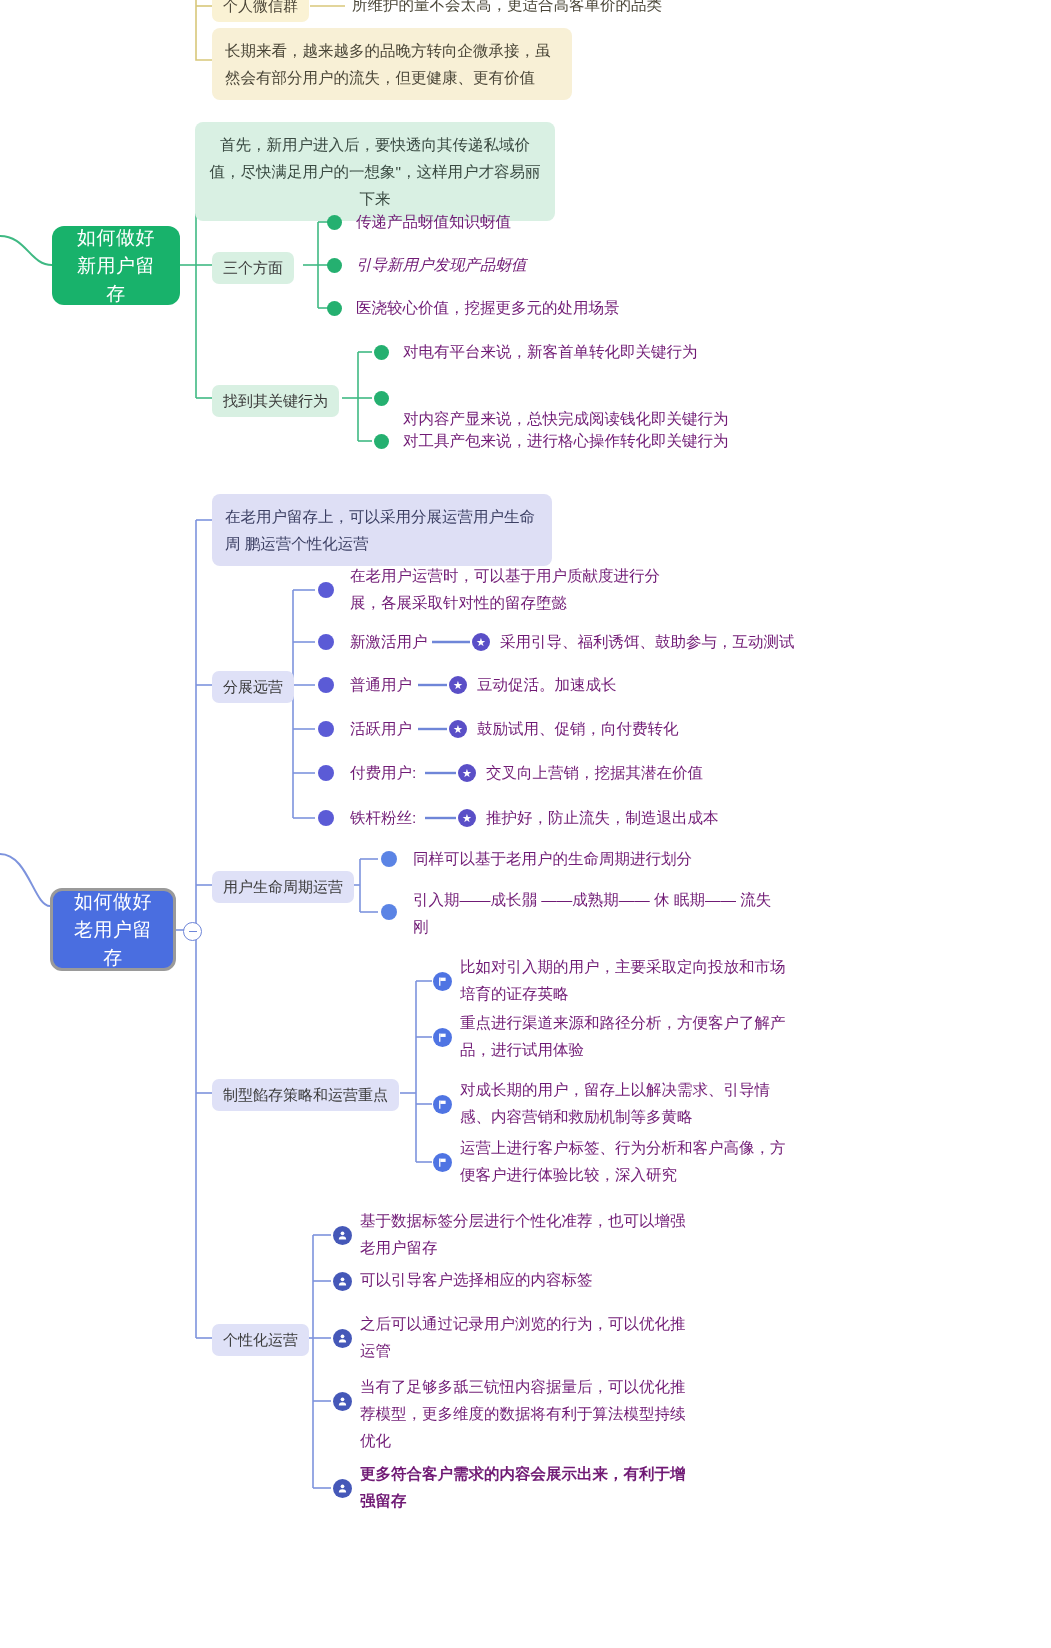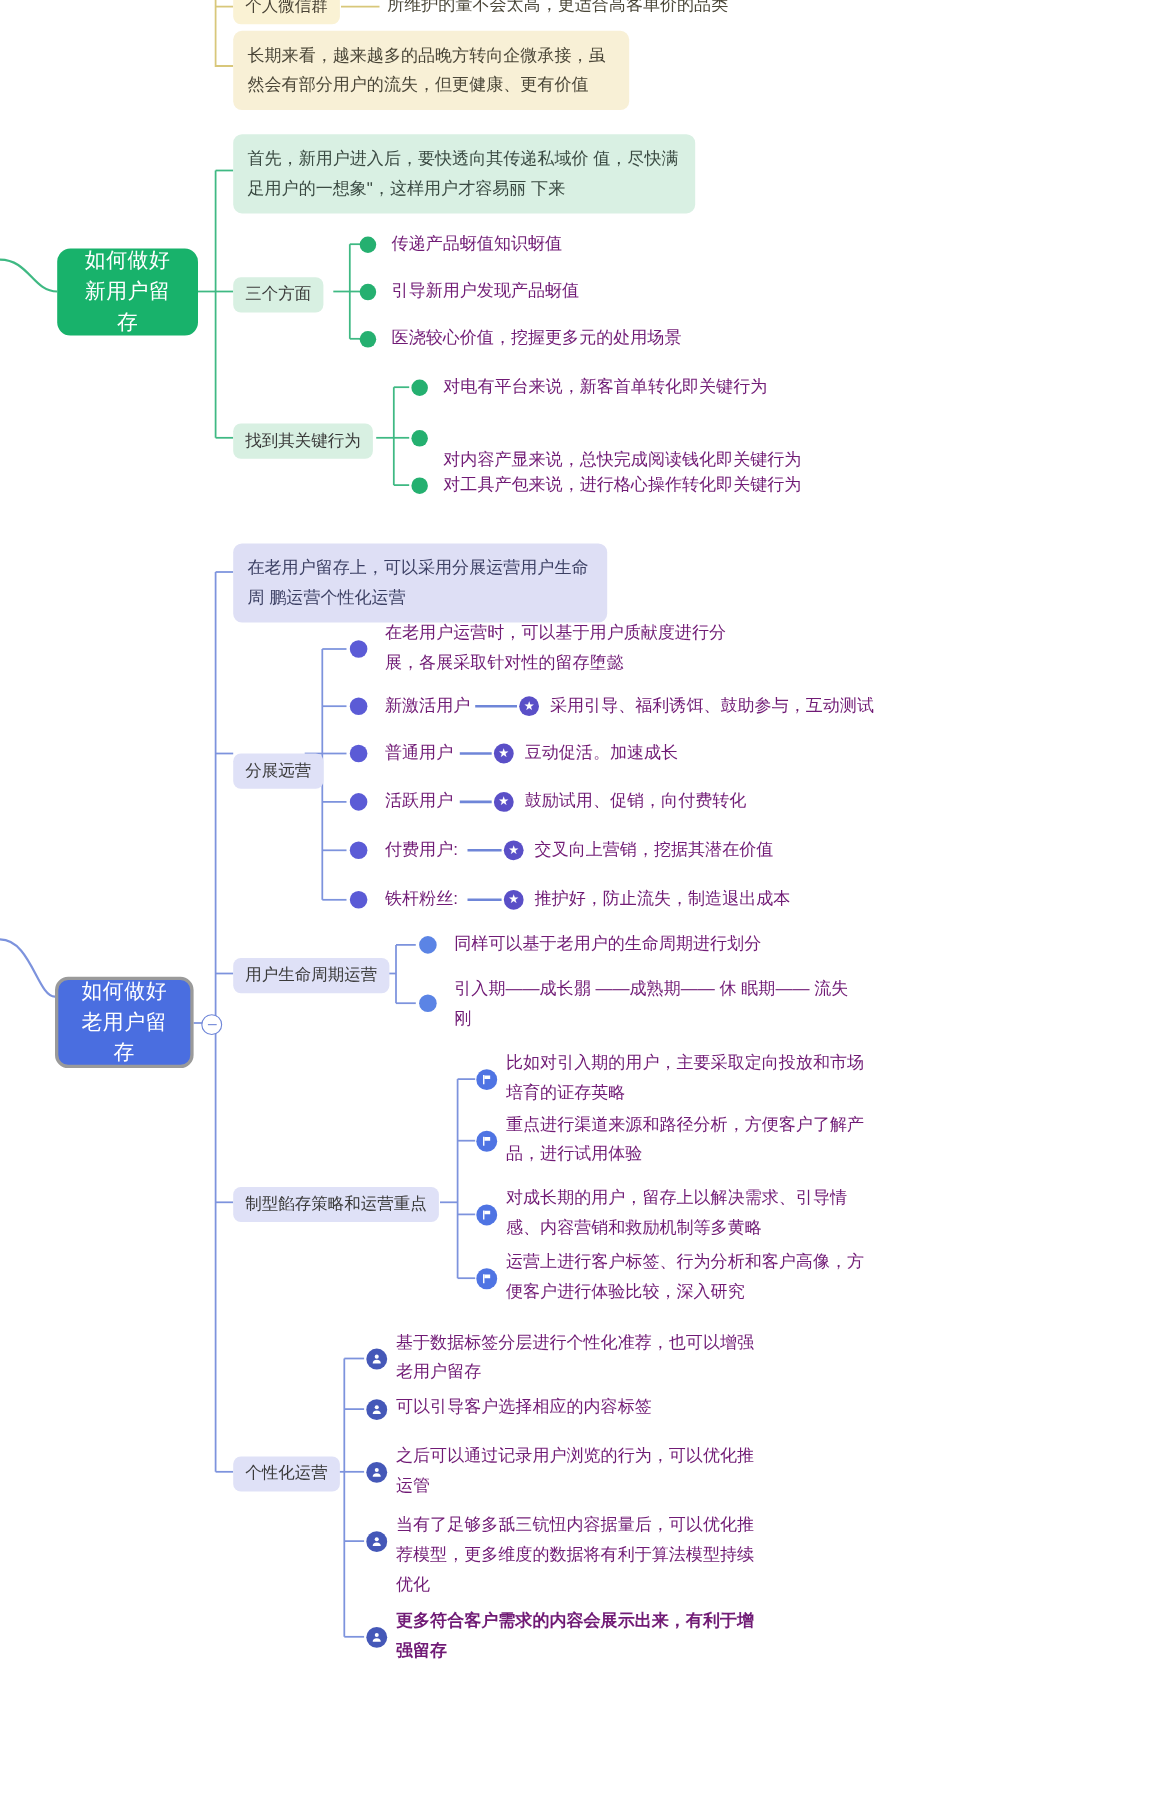--- a/index.html
+++ b/index.html
@@ -177,31 +177,31 @@
 
   <div class="leaf yellowtext" style="left:352px;top:-9px;width:640px;">所维护的量不会太高，更适合高客单价的品类</div>
 
   <div class="node box yellow" style="left:212px;top:28px;width:360px;">长期来看，越来越多的品晚方转向企微承接，虽
 然会有部分用户的流失，但更健康、更有价值</div>
 
   <div class="node root green" style="left:52px;top:226px;width:128px;height:79px;white-space:pre-line;">如何做好
 新用户留
 存</div>
 
-  <div class="node box green" style="left:212px;top:122px;width:420px;">首先，新用户进入后，要快透向其传递私域价
+  <div class="node box green" style="left:195px;top:122px;width:360px;text-align:center;">首先，新用户进入后，要快透向其传递私域价
 值，尽快满足用户的一想象"，这样用户才容易丽
 下来</div>
 
   <div class="node pill green" style="left:212px;top:252px;">三个方面</div>
 
   <div class="dot g" style="left:327px;top:215px;width:15px;height:15px;"></div>
   <div class="leaf" style="left:356px;top:208px;width:430px;">传递产品蚜值知识蚜值</div>
 
   <div class="dot g" style="left:327px;top:258px;width:15px;height:15px;"></div>
-  <div class="leaf" style="left:356px;top:251px;width:430px;">引导新用户发现产品蚜值</div>
+  <div class="leaf" style="left:356px;top:251px;width:430px;font-style:italic;">引导新用户发现产品蚜值</div>
 
   <div class="dot g" style="left:327px;top:301px;width:15px;height:15px;"></div>
   <div class="leaf" style="left:356px;top:294px;width:470px;">医浇较心价值，挖握更多元的处用场景</div>
 
   <div class="node pill green" style="left:212px;top:385px;">找到其关键行为</div>
 
   <div class="dot g" style="left:374px;top:345px;width:15px;height:15px;"></div>
   <div class="leaf" style="left:403px;top:338px;width:520px;">对电有平台来说，新客首单转化即关键行为</div>
 
   <div class="dot g" style="left:374px;top:391px;width:15px;height:15px;"></div>
@@ -214,21 +214,21 @@
 老用户留
 存</div>
 
   <div class="collapse" style="left:183px;top:922px;">
       <i></i>
     </div>
 
   <div class="node box blue" style="left:212px;top:494px;width:340px;">在老用户留存上，可以采用分展运营用户生命周
 鹏运营个性化运营</div>
 
-  <div class="node pill blue" style="left:212px;top:685px;">分展远营</div>
+  <div class="node pill blue" style="left:212px;top:671px;">分展远营</div>
 
   <div class="dot b" style="left:318px;top:582px;width:16px;height:16px;"></div>
   <div class="leaf" style="left:350px;top:562px;width:380px;">在老用户运营时，可以基于用户质献度进行分
 展，各展采取针对性的留存堕懿</div>
 
   <div class="dot b" style="left:318px;top:634px;width:16px;height:16px;"></div>
   <div class="leaf" style="left:350px;top:628px;">新激活用户</div>
   <div class="staricon" style="left:472px;top:633px;width:18px;height:18px;">★</div>
   <div class="leaf" style="left:500px;top:628px;width:430px;">采用引导、福利诱饵、鼓助参与，互动测试</div>
 

